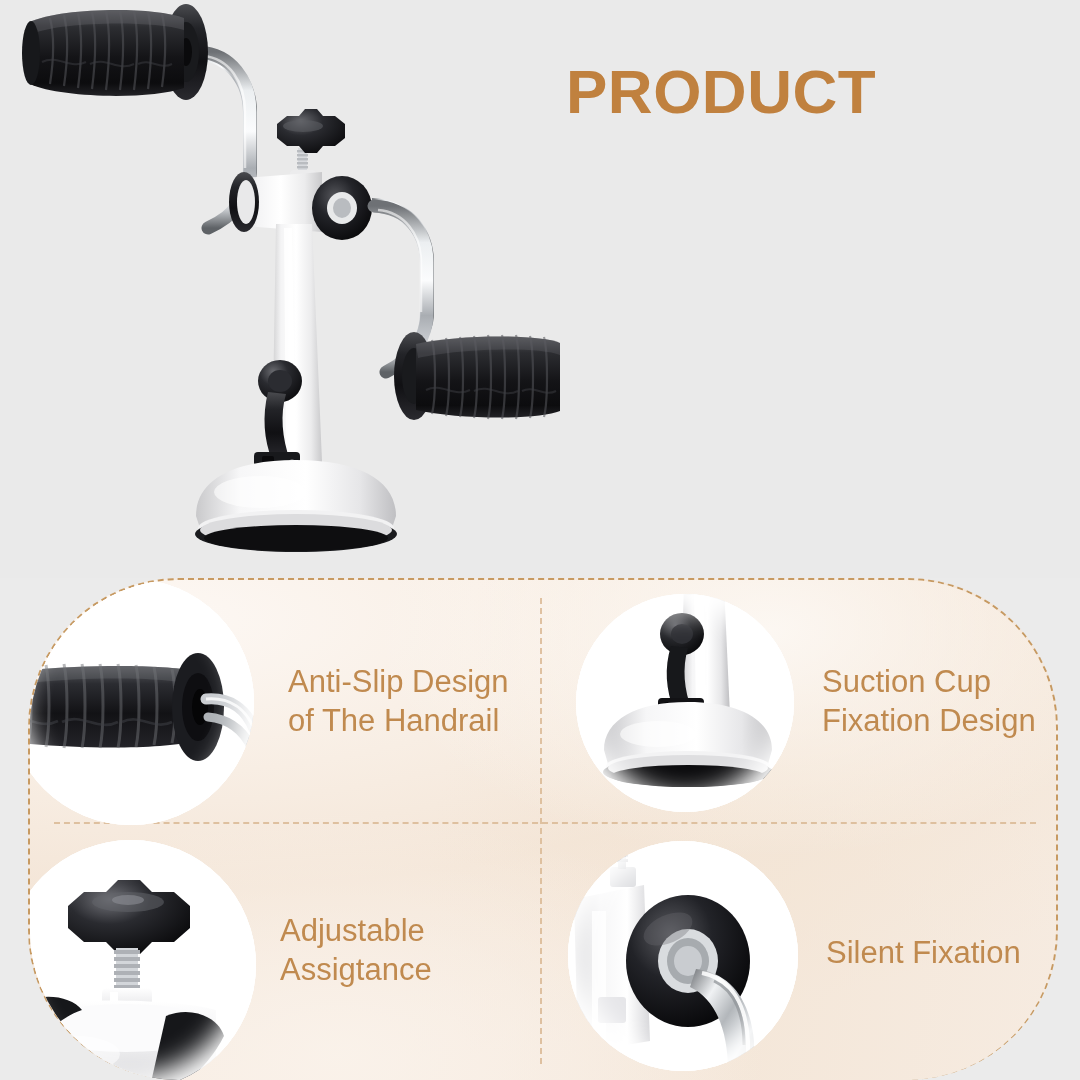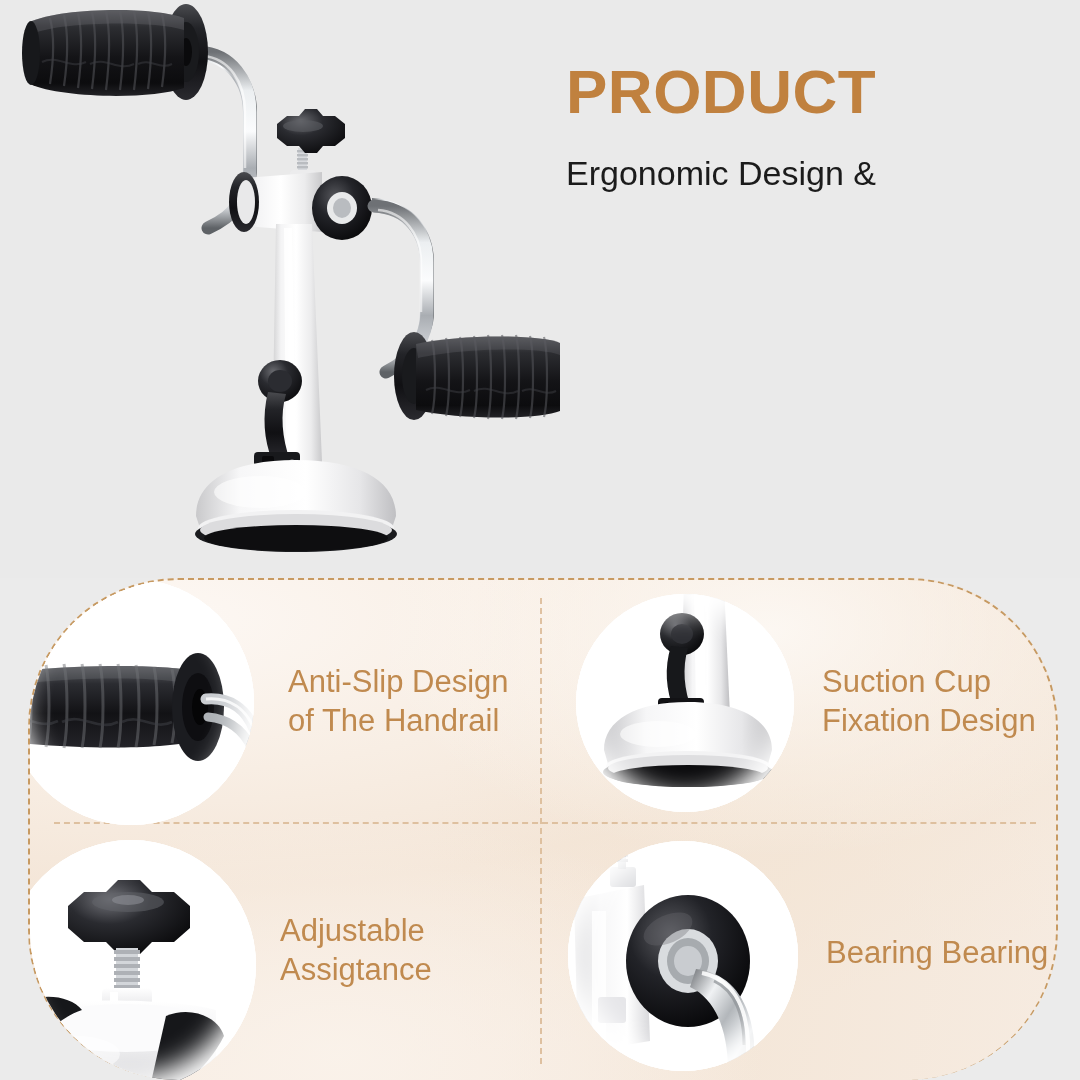--- a/index.html
+++ b/index.html
@@ -278,21 +278,21 @@
       <ellipse cx="296" cy="538" rx="92" ry="13" fill="#0e0e10"></ellipse>
       <ellipse cx="260" cy="492" rx="46" ry="16" fill="#ffffff" opacity=".6"></ellipse>
     </svg>
   </div>
 
   <div id="hero-text">
     <h1 class="h-title">
       <span>PRODUCT</span><br>
     </h1>
     <p class="h-sub">
-      <span>Ergonomic Design &amp;</span><br>
+      <br>
     </p>
   </div>
 </div>
 
 <div id="panel">
 
   <div class="v-div"></div>
   <div class="h-div"></div>
 
   <div class="cell cell-tl">
@@ -476,16 +476,16 @@
         <ellipse cx="120" cy="120" rx="30" ry="32" fill="#d9dcdf"></ellipse>
         <ellipse cx="120" cy="120" rx="21" ry="23" fill="#a7abaf"></ellipse>
         <ellipse cx="120" cy="120" rx="14" ry="15" fill="#c9ccd0"></ellipse>
         <ellipse cx="100" cy="88" rx="26" ry="14" fill="#6a6b70" opacity=".35" transform="rotate(-24 100 88)"></ellipse>
 
         <path d="M128 128 C 162 132, 182 158, 186 200 L 186 230 L 160 230 C 160 190, 148 158, 122 146 Z" fill="url(#g4c)"></path>
         <path d="M134 132 C 164 138, 178 164, 180 200 L 180 230" fill="none" stroke="#ffffff" stroke-width="4" opacity=".85"></path>
         <path d="M146 140 C 168 150, 176 176, 176 204" fill="none" stroke="#8c9094" stroke-width="3" opacity=".7"></path>
       </svg>
     </div>
-    <div class="feat-label">Bearing Bearing</div>
+    <div class="feat-label">Silent Fixation</div>
   </div>
 
 </div>
 
 </body></html>

